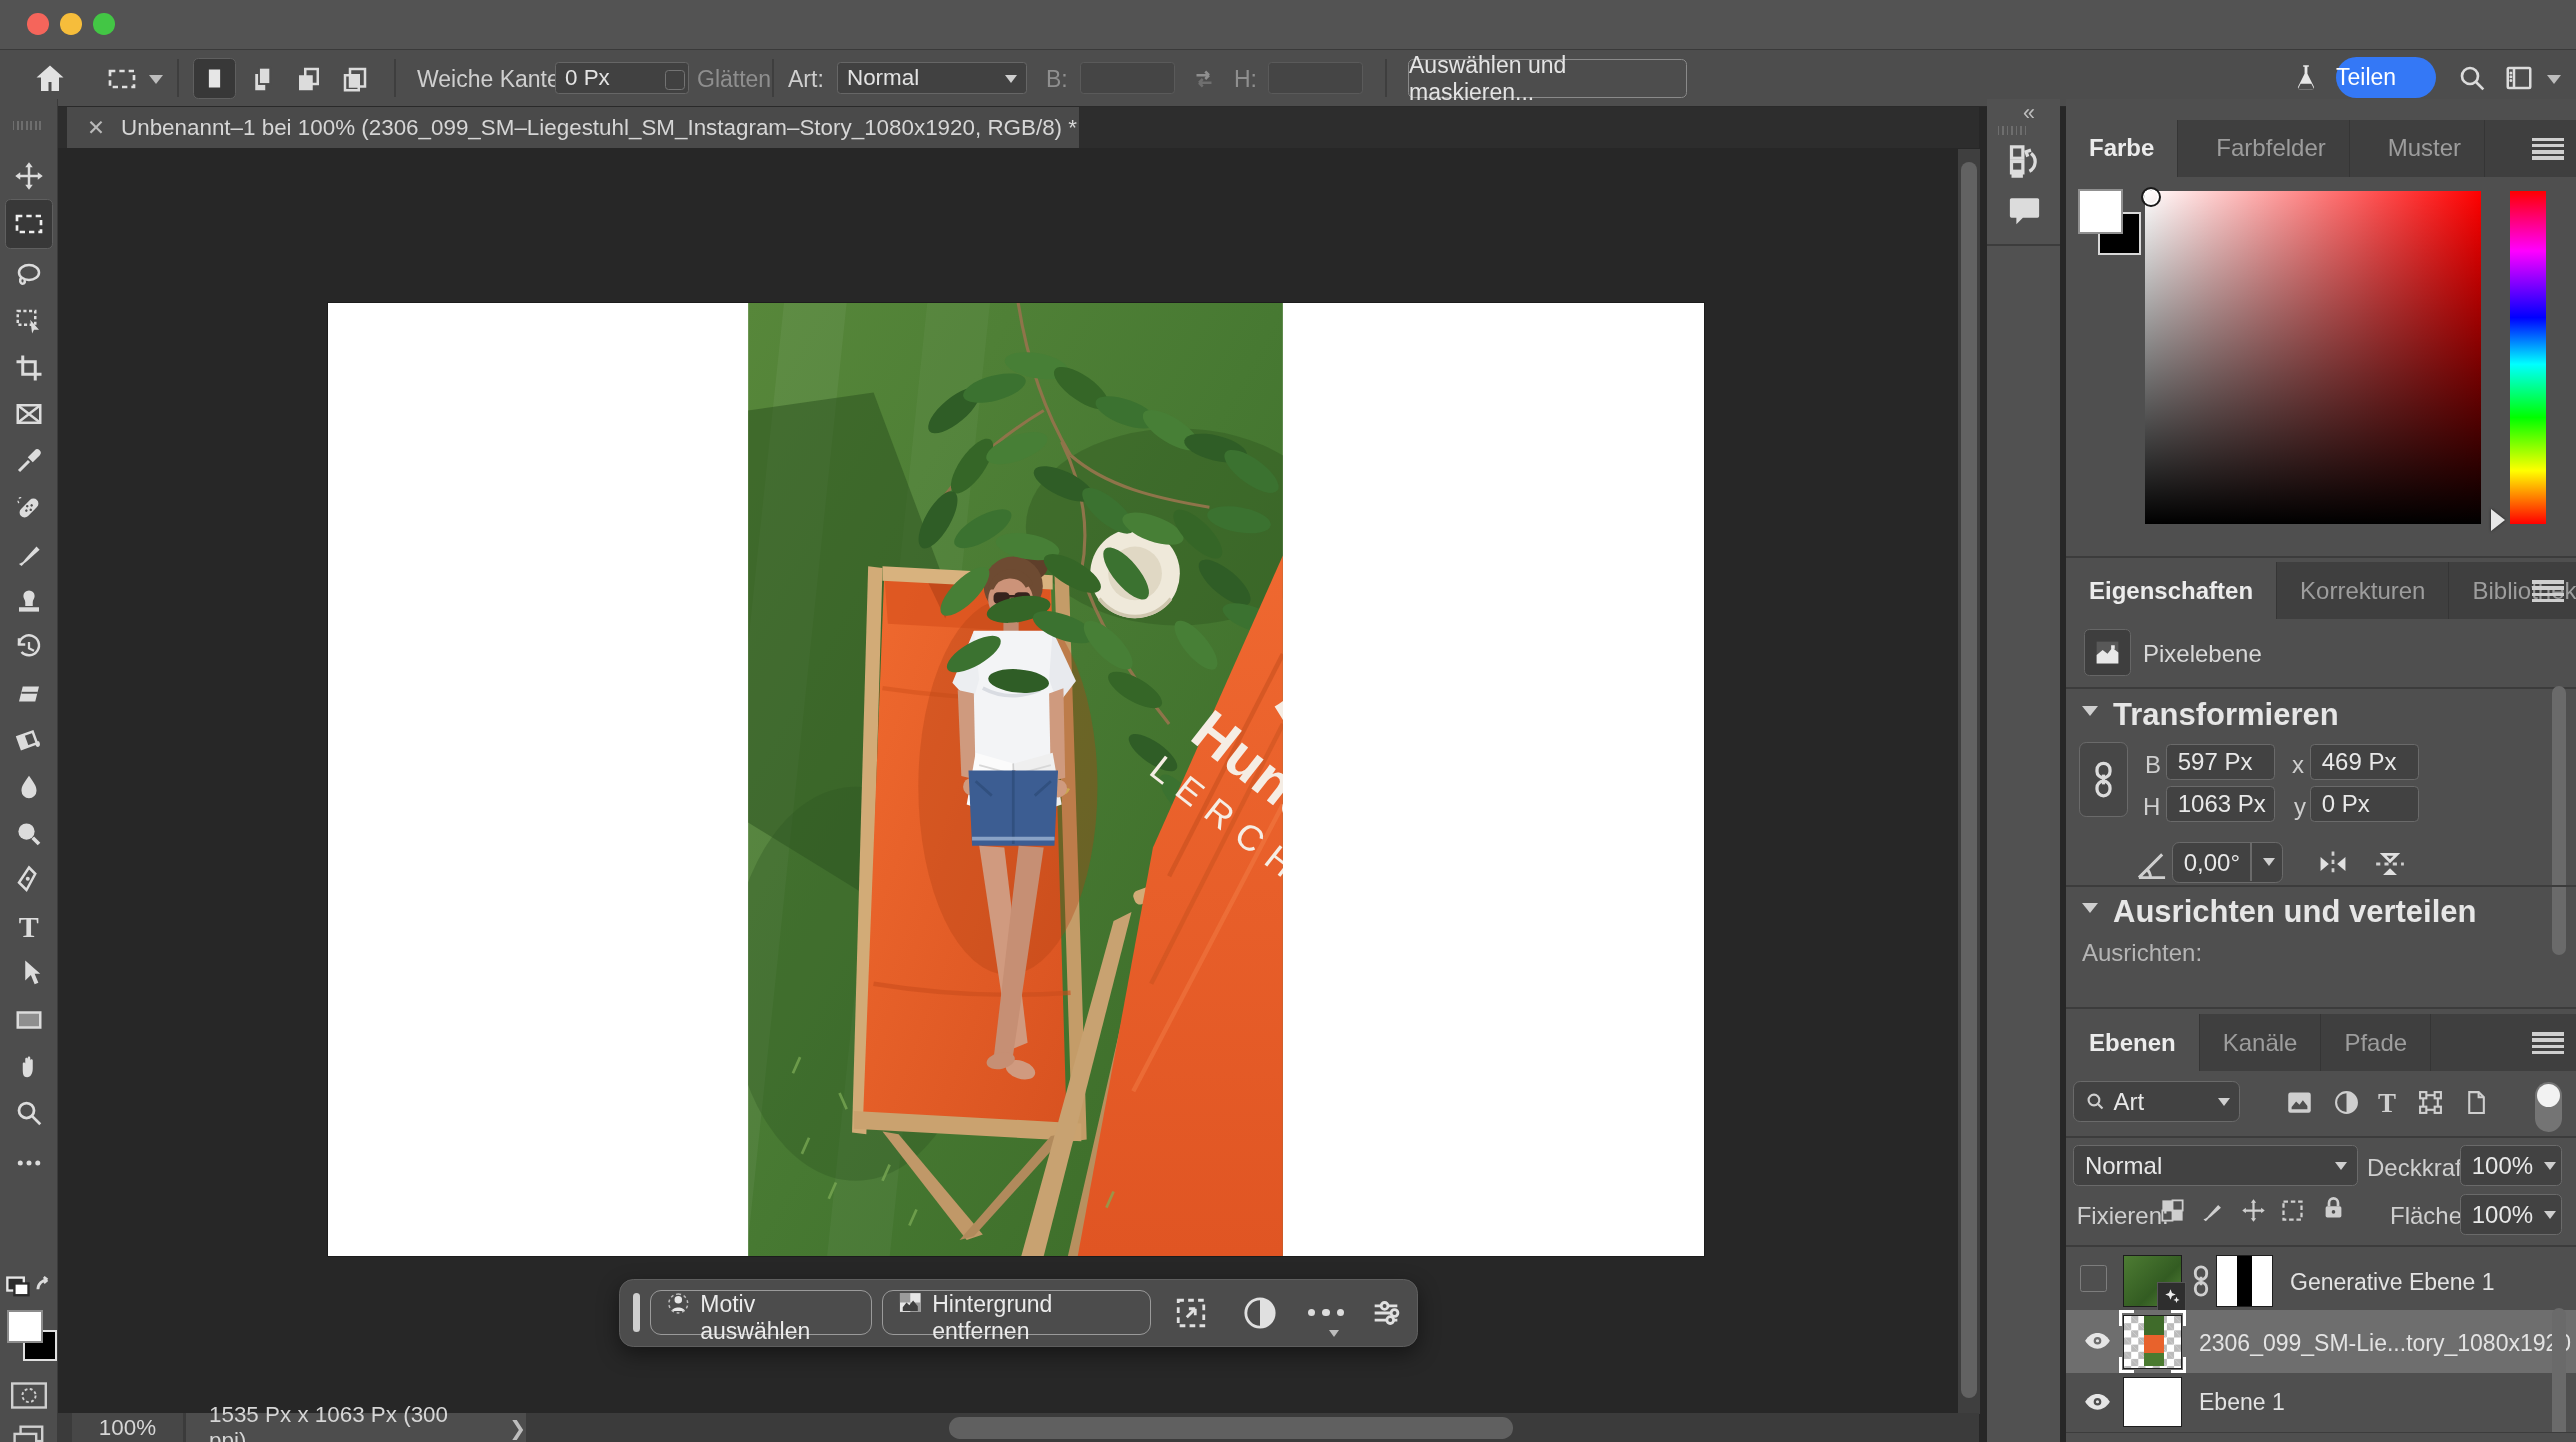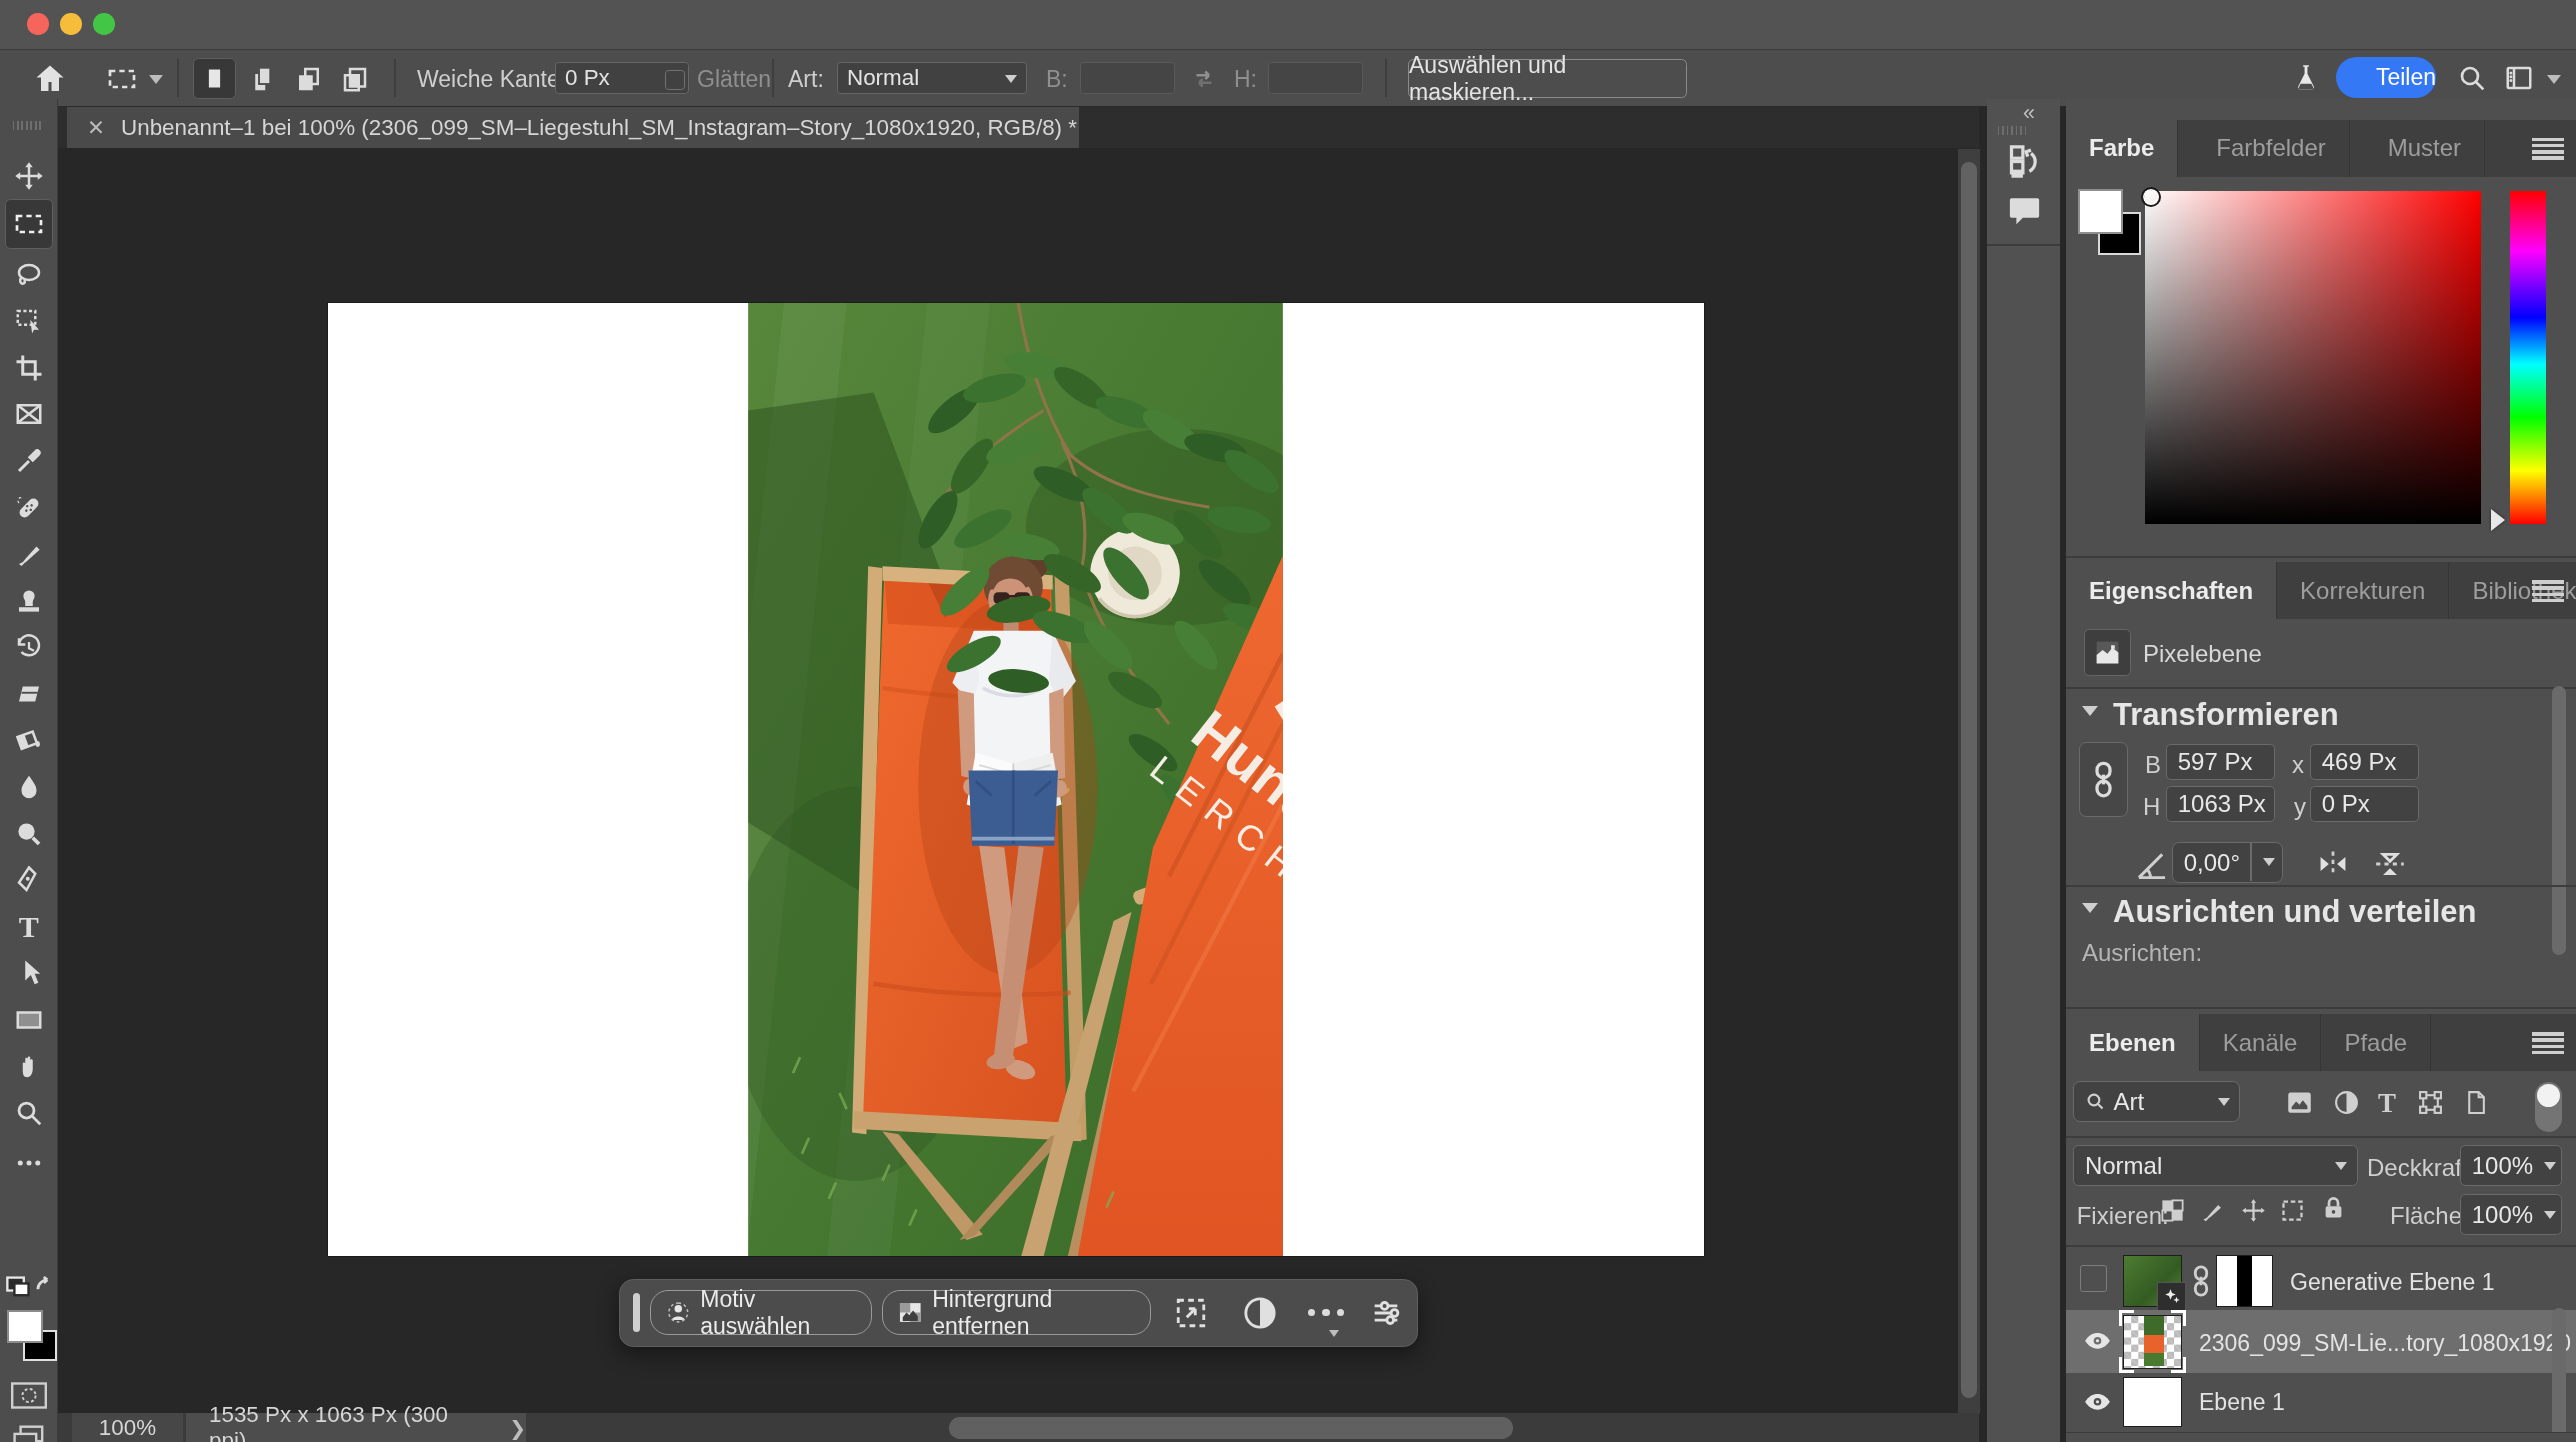--- a/index.html
+++ b/index.html
@@ -50,21 +50,21 @@
   .chev{width:0;height:0;border-left:8px solid transparent;border-right:8px solid transparent;border-top:10px solid #cfcfcf;}
   .divline{left:0;width:510px;height:1.8px;background:#3c3c3c;}
   .eye svg{display:block;}
   .lname{font-size:23px;color:#e3e3e3;white-space:nowrap;}
   .thumbBrd{box-sizing:border-box;border:1.8px solid #1d1d1d;}
   .checker{background-image:linear-gradient(45deg,#bbb 25%,transparent 25%,transparent 75%,#bbb 75%),
            linear-gradient(45deg,#bbb 25%,transparent 25%,transparent 75%,#bbb 75%);
            background-size:14.3px 14.3px;background-position:0 0,7.2px 7.2px;background-color:#fff;}
   .ctask{left:619px;top:1279px;width:797px;height:66px;background:#4c4c4c;border:0.9px solid #5e5e5e;
          border-radius:14.3px;box-shadow:0 7.2px 21.5px rgba(0,0,0,.45);}
-  .ctbtn{top:10px;height:45px;border:1.8px solid #9a9a9a;border-radius:18px;display:flex;align-items:center;
+  .ctbtn{top:10px;height:45px;border:1.8px solid #9a9a9a;border-radius:11px;display:flex;
          box-sizing:border-box;font-size:23px;color:#ebebeb;gap:10.7px;padding:0 16px;}
   .dots3{display:flex;gap:7.2px;}
   .dots3 i{width:7.2px;height:7.2px;border-radius:50%;background:#dcdcdc;display:block;}
 </style>
 </head>
 <body>
 
 <div id="app">
 
   <div class="abs titlebar">
@@ -136,21 +136,21 @@
     <div class="abs vsep" style="left:1385px;"></div>
     <div class="abs btn-outline" style="left:1408px;top:9px;width:279px;height:39px;">
       <span>Auswählen und maskieren...</span>
     </div>
     <div class="abs" style="left:2289px;top:10.7px;">
       <svg width="34" height="34" viewBox="0 0 24 24">
           <path d="M10 3h4v1h-1v5l4.5 9a1.6 1.6 0 01-1.4 2.4H7.9A1.6 1.6 0 016.5 18L11 9V4h-1z" fill="#e8e8e8"></path>
           <path d="M8.2 16h7.6l1.7 3.4a.6.6 0 01-.5.9H7a.6.6 0 01-.5-.9z" fill="#4d4d4d"></path>
         </svg>
     </div>
-    <div class="abs" style="left:2336px;top:7.2px;width:100px;height:41px;border-radius:20.6px;background:#3478F6;display:flex;align-items:center;justify-content:flex-end;font-size:23px;color:#fff;">
+    <div class="abs" style="left:2336px;top:7.2px;width:100px;height:41px;border-radius:20.6px;background:#3478F6;display:flex;align-items:center;justify-content:flex-start;font-size:23px;color:#fff;">
       <span>Teilen</span>
     </div>
     <div class="abs" style="left:2456px;top:11.6px;">
       <svg width="32" height="32" viewBox="0 0 24 24" fill="none" stroke="#dcdcdc" stroke-width="2">
           <circle cx="10.5" cy="10.5" r="6"></circle>
           <path d="M15 15l5.5 5.5"></path>
         </svg>
     </div>
     <div class="abs" style="left:2504px;top:12.5px;">
       <svg width="30" height="30" viewBox="0 0 24 24" fill="none" stroke="#dcdcdc" stroke-width="2">

